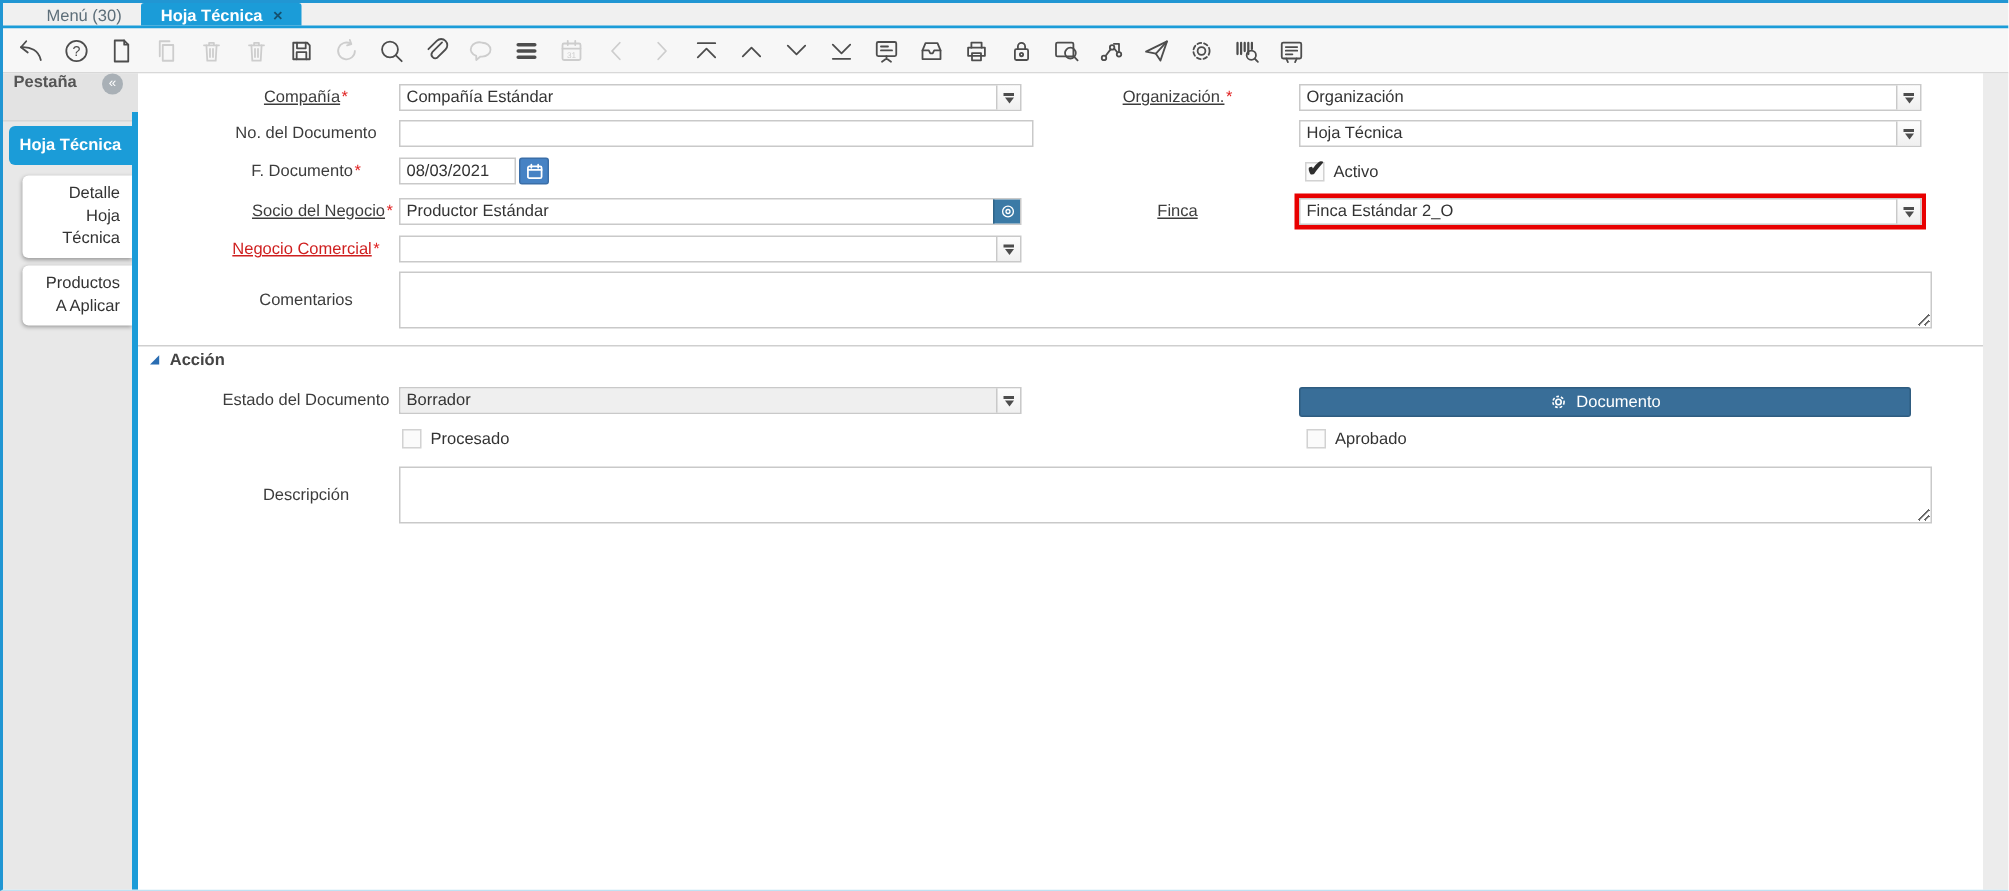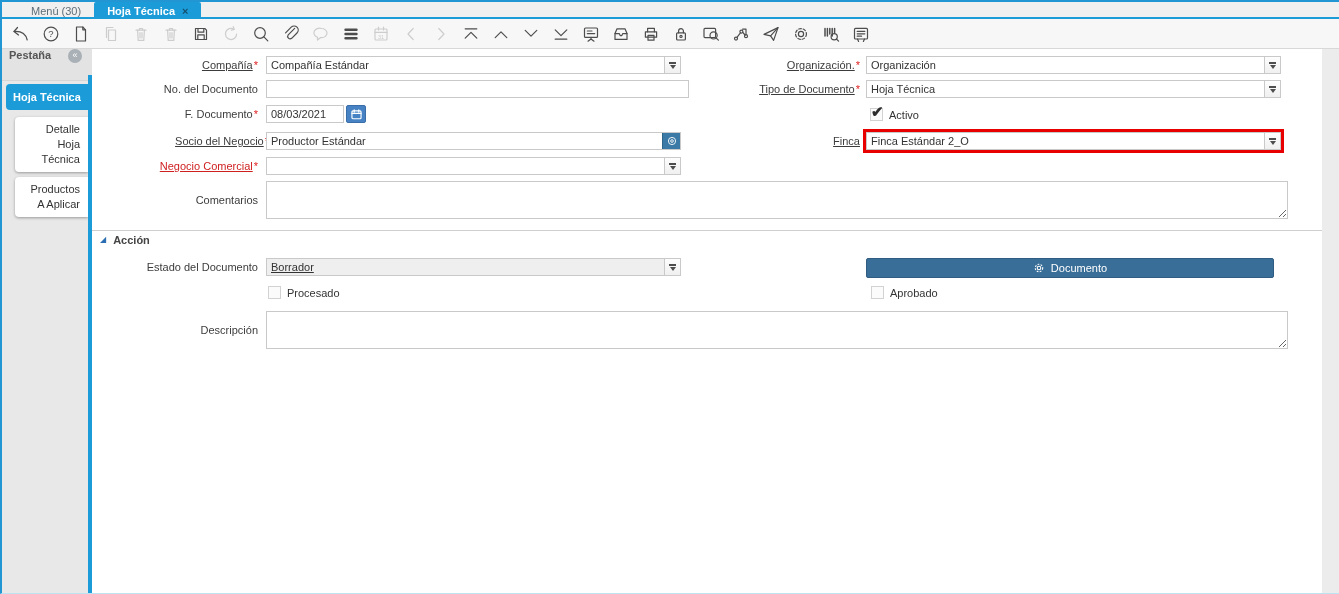--- a/index.html
+++ b/index.html
@@ -51,30 +51,30 @@
   }
   .sb-tab {
     background:#fff; margin:5px 0 0 13px; padding:5px 8px; font-size:11px; color:#333;
     text-align:right; border-radius:4px 0 0 4px; line-height:15px;
     box-shadow:0 1px 3px rgba(0,0,0,.35); cursor:pointer;
   }
   .main { flex:1; position:relative; background:#fff; min-width:0; }
   .strip { width:17px; background:#ececec; flex:0 0 auto; }
   
   .flabel { position:absolute; font-size:11px; color:#3c3c3c; line-height:18px; }
-  .flabel.right { text-align:right; }
+  .flabel.right { text-align:center;margin-left:29px; }
   .flabel .u { text-decoration:underline; }
   .flabel .req { color:#e02020; margin-left:1px; }
   .flabel.err .u { color:#cf1f1f; }
   .combo { position:absolute; height:18px; display:flex; border:1px solid #c9c9c9; background:#fff; }
   .combo input {
     flex:1; min-width:0; border:none; outline:none; padding:0 4px; font-size:11px;
     color:#333; font-family:"Liberation Sans",sans-serif; background:transparent;
   }
-  .combo input.ro { background:#efefef;text-decoration:underline; }
+  .combo input.ro { background:#efefef; }
   .combo.ro-bg { background:#efefef; }
   .cbtn {
     width:16px; background:linear-gradient(#fdfdfd,#f0f0f0); border-left:1px solid #c9c9c9;
     display:flex; flex-direction:column; align-items:center; justify-content:center; cursor:pointer;
   }
   .cbtn .bar { width:7px; height:2px; background:#4d4d4d; margin-bottom:1px; }
   .cbtn .tri { width:0; height:0; border-left:3.5px solid transparent; border-right:3.5px solid transparent; border-top:4px solid #4d4d4d; }
   .bpbtn {
     width:18px; background:#3b7aa6; border-left:1px solid #2f6589; display:flex;
     align-items:center; justify-content:center; cursor:pointer;
@@ -340,23 +340,20 @@
         <div class="cbtn">
             <span class="bar"></span>
             <span class="tri"></span>
           </div>
       </div>
 
       <div class="flabel right" style="left:0;top:31px;width:166px">
         <span>No. del Documento</span>
       </div>
       <input class="tinput" style="left: 174px; top: 31px; width: 423px;" value="">
-      <div class="flabel right" style="left:560px;top:31px;width:208px">
-        <span class="u">Tipo de Documento</span><span class="req">*</span>
-      </div>
       <div class="combo" style="left:774px;top:31px;width:415px">
         <input value="Hoja Técnica" style="">
         <div class="cbtn">
             <span class="bar"></span>
             <span class="tri"></span>
           </div>
       </div>
 
       <div class="flabel right" style="left:0;top:56px;width:166px">
         <span>F. Documento</span><span class="req">*</span>

